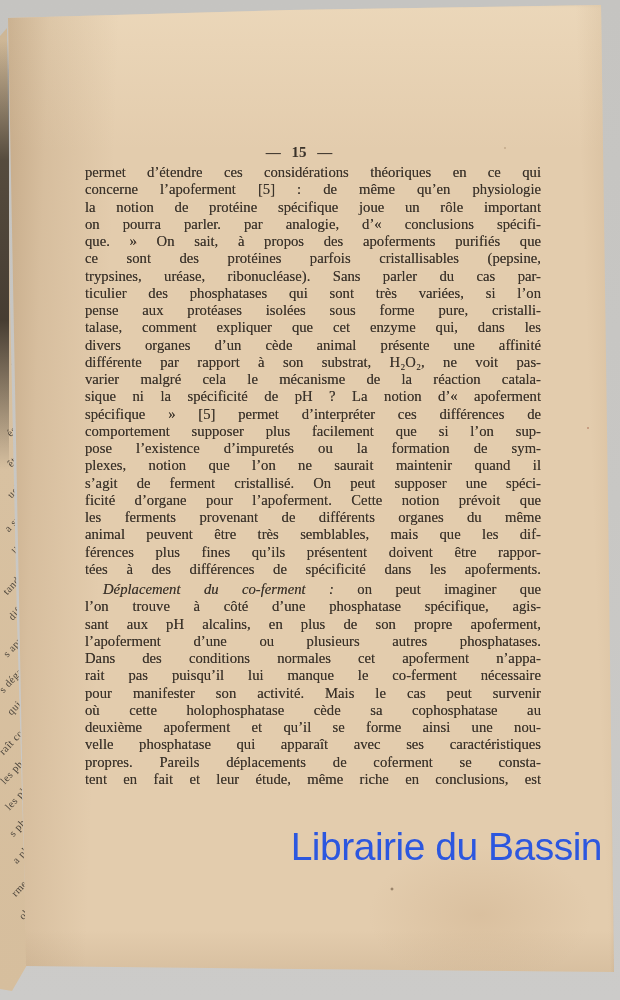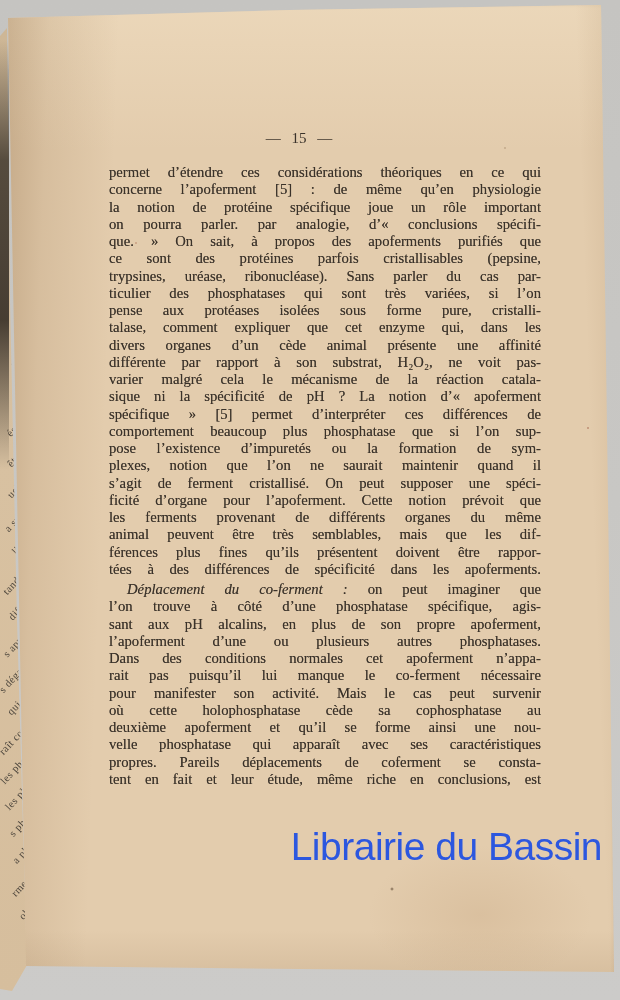--- a/index.html
+++ b/index.html
@@ -37,31 +37,31 @@
         linear-gradient(92deg, rgba(125,88,48,.32) 0px, rgba(125,88,48,.12) 50px, rgba(125,88,48,0) 120px),
         linear-gradient(268deg, rgba(125,88,48,.14) 0px, rgba(125,88,48,0) 45px),
         linear-gradient(180deg, rgba(238,219,190,.75) 0px, rgba(238,219,190,0) 150px),
         linear-gradient(0deg, rgba(120,85,50,.18) 0px, rgba(120,85,50,0) 70px),
         var(--page-color, #e3ccad); }
   .page-shading { position:absolute; inset:0;
       box-shadow: inset 0 -4px 6px -2px rgba(80,55,30,.5),
                   inset -4px 0 6px -2px rgba(110,80,50,.45),
                   inset 0 4px 5px -2px rgba(120,90,55,.35); }
 
-  .page-number { position:absolute; left:85px; width:456px; top:130px;
+  .page-number { position:absolute; left:85px; width:456px; top:144px;
                  transform: translateX(-14px);
-                 text-align:center; font-size:15px; font-weight:400; word-spacing:7px;
+                 text-align:center; font-size:15px; font-weight:700; word-spacing:7px;
                  color: var(--ink-color, #3a322a); }
 
   .body-text { position:absolute; left:85px; top:164px; width:456px;
                font-size:14.7px; line-height:17.25px; color: var(--ink-color, #3a322a);
                text-shadow: 0 0 .4px rgba(58,50,42,.65); }
   .paragraph + .paragraph { margin-top:3px; }
   .paragraph.indent .line:first-child { text-indent:18px; }
-  .line { text-align:justify; text-align-last:justify;margin-left:24px; }
+  .line { text-align:justify; text-align-last:justify; }
   .line i { font-style:italic; }
 
   .watermark { position:absolute; right:18px; top:825px;
                font-family:"Liberation Sans","DejaVu Sans",sans-serif;
                font-size:39px; letter-spacing:-.5px; white-space:nowrap;
                color: var(--wm-color, #2351e2); opacity:.95; }
 </style>
 </head>
 <body>
 
@@ -150,21 +150,21 @@
           <div class="line">ce sont des protéines parfois cristallisables (pepsine,</div>
           <div class="line">trypsines, uréase, ribonucléase). Sans parler du cas par-</div>
           <div class="line">ticulier des phosphatases qui sont très variées, si l’on</div>
           <div class="line">pense aux protéases isolées sous forme pure, cristalli-</div>
           <div class="line">talase, comment expliquer que cet enzyme qui, dans les</div>
           <div class="line">divers organes d’un cède animal présente une affinité</div>
           <div class="line">différente par rapport à son substrat, H₂O₂, ne voit pas-</div>
           <div class="line">varier malgré cela le mécanisme de la réaction catala-</div>
           <div class="line">sique ni la spécificité de pH ? La notion d’« apoferment</div>
           <div class="line">spécifique » [5] permet d’interpréter ces différences de</div>
-          <div class="line">comportement beaucoup plus phosphatase que si l’on sup-</div>
+          <div class="line">comportement supposer plus facilement que si l’on sup-</div>
           <div class="line">pose l’existence d’impuretés ou la formation de sym-</div>
           <div class="line">plexes, notion que l’on ne saurait maintenir quand il</div>
           <div class="line">s’agit de ferment cristallisé. On peut supposer une spéci-</div>
           <div class="line">ficité d’organe pour l’apoferment. Cette notion prévoit que</div>
           <div class="line">les ferments provenant de différents organes du même</div>
           <div class="line">animal peuvent être très semblables, mais que les dif-</div>
           <div class="line">férences plus fines qu’ils présentent doivent être rappor-</div>
           <div class="line">tées à des différences de spécificité dans les apoferments.</div>
         </div>
         <div class="paragraph indent">

